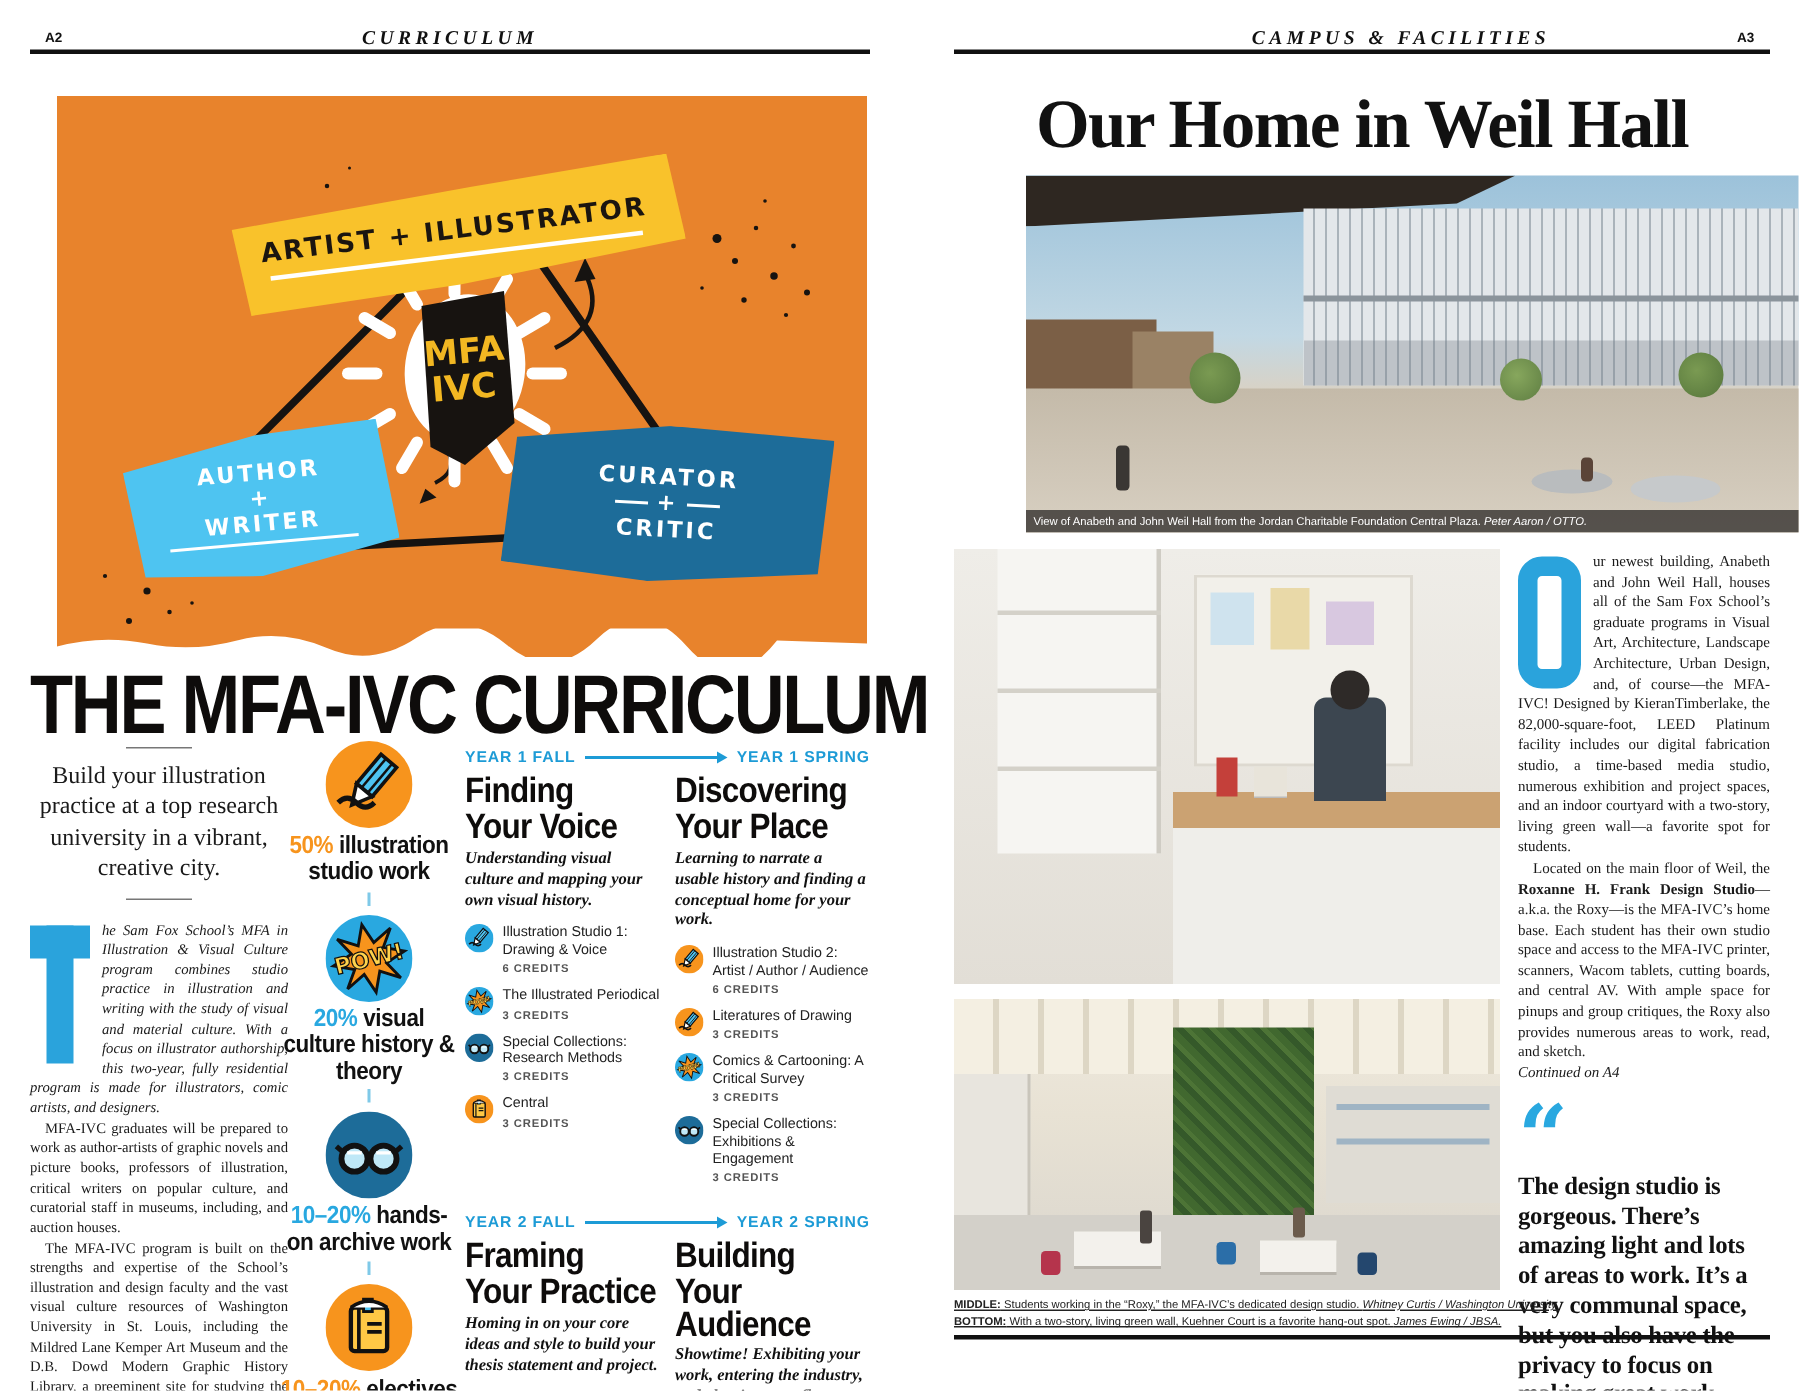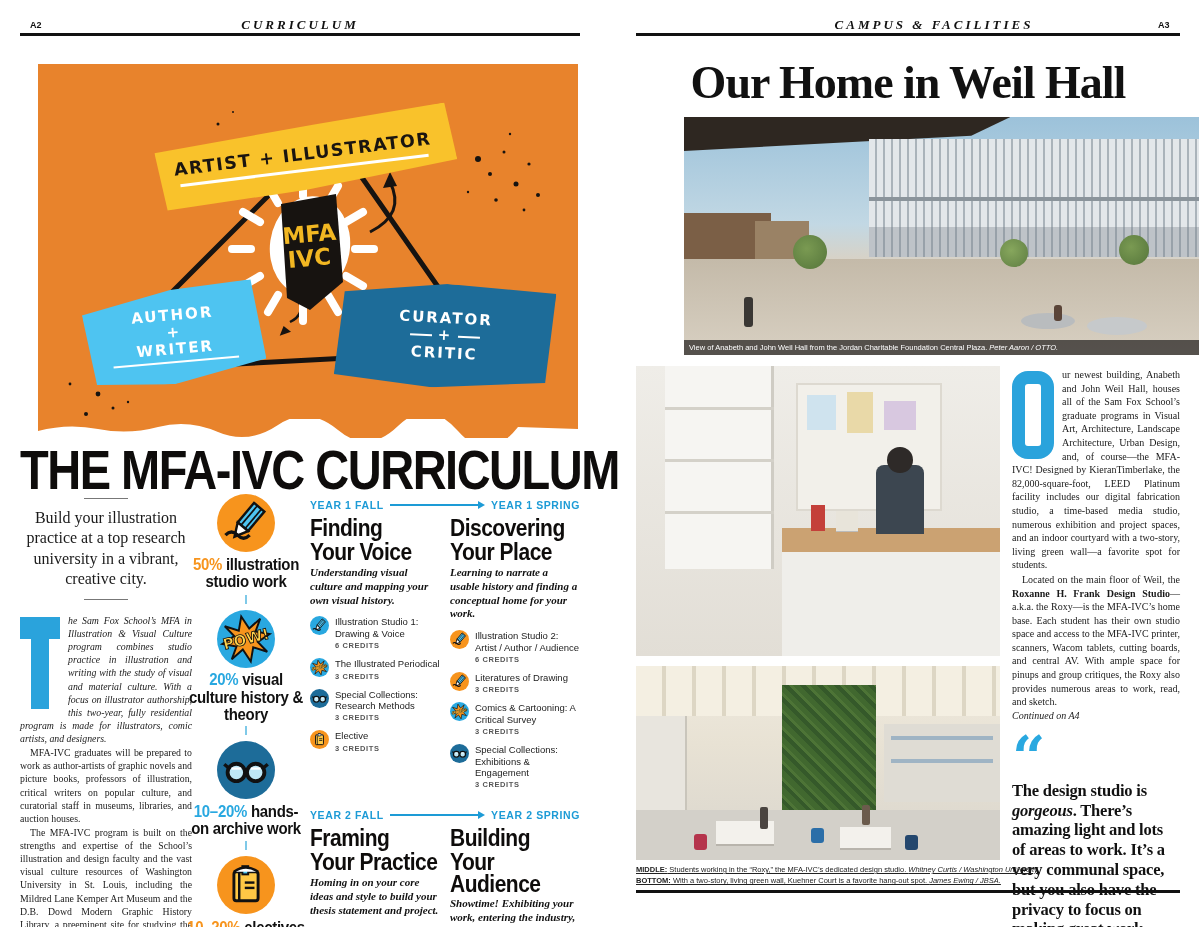--- a/index.html
+++ b/index.html
@@ -83,21 +83,21 @@
     font:7.5px "Liberation Sans",sans-serif;padding:3px 5px;}
   .capbar i{font-style:italic;}
   .rcol{left:1012px;top:368px;width:168px;}
   .rbody{font:10px "Liberation Serif",serif;color:#1a1a1a;text-align:justify;line-height:1.36;}
   .rbody p{margin:0;}
   .rbody p + p{text-indent:10px;margin-top:1px;}
   .dropO{float:left;width:42px;height:88px;margin:3px 8px 2px 0;border:13px solid #2AA3DC;border-radius:16px;box-sizing:border-box;}
   .contin{font:italic 10px "Liberation Serif",serif;color:#1a1a1a;margin-top:1px;}
   .qmark{font:700 58px "DejaVu Serif",serif;color:#29A8E0;line-height:0.4;margin-top:26px;height:30px;}
   .quote{font:700 16.5px "Liberation Serif",serif;color:#111;line-height:1.2;letter-spacing:-0.2px;margin-top:4px;}
-  .quote .gi{font-style:italic;margin-top:33px;}
+  .quote .gi{margin-top:33px;}
   .botcaps{left:636px;top:864px;width:544px;font:7.5px "Liberation Sans",sans-serif;color:#222;line-height:1.5;text-decoration:underline;}
   .botcaps b{font-weight:700;}
   .botcaps i{font-style:italic;}
   .botrule{left:636px;top:890px;width:544px;height:3px;background:#111;}
 
   svg text{font-family:"DejaVu Sans",sans-serif;}
 </style>
 </head>
 <body>
 
@@ -200,21 +200,21 @@
 
   <div class="abs introcol">
     <div class="introrule"></div>
     <div class="introtext">Build your illustration practice at a top research university in a vibrant, creative city.</div>
     <div class="introrule"></div>
     <div class="bodytext">
       <p class="first"><span class="dropT">
             <span class="bar"></span>
             <span class="stem"></span>
           </span><span>he Sam Fox School’s MFA in Illustration &amp; Visual Culture program combines studio practice in illustration and writing with the study of visual and material culture. With a focus on illustrator authorship, this two-year, fully residential program is made for illustrators, comic artists, and designers.</span></p>
-      <p>MFA-IVC graduates will be prepared to work as author-artists of graphic novels and picture books, professors of illustration, critical writers on popular culture, and curatorial staff in museums, libraries, and auction houses.</p>
+      <p>MFA-IVC graduates will be prepared to work as author-artists of graphic novels and picture books, professors of illustration, critical writers on popular culture, and curatorial staff in museums, including, and auction houses.</p>
       <p><span>The MFA-IVC program is built on the strengths and expertise of the School’s illustration and design faculty and the vast visual culture resources of Washington University in St. Louis, including the Mildred Lane Kemper Art Museum and the D.B. Dowd Modern Graphic History Library, a preeminent site for studying the history and culture of American illustration. </span></p>
     </div>
   </div>
 
   <div class="abs stats">
     <div class="stat">
       <div class="big-icon">
           <svg viewBox="0 0 24 24">
             <circle cx="12" cy="12" r="12" fill="#F7941D"></circle>
 <g transform="rotate(40 12 12)">
@@ -343,21 +343,21 @@
                 <circle cx="12" cy="12" r="12" fill="#F7941D"></circle>
 <rect x="7" y="6.5" width="10" height="12" rx="1" fill="#FFC845" stroke="#111" stroke-width="1.2"></rect>
 <line x1="9.2" y1="6.5" x2="9.2" y2="18.5" stroke="#111" stroke-width="1"></line>
 <line x1="11.5" y1="11" x2="15.5" y2="11" stroke="#111" stroke-width="1"></line>
 <line x1="11.5" y1="13.2" x2="15.5" y2="13.2" stroke="#111" stroke-width="1"></line>
 <rect x="10.5" y="4.2" width="2.4" height="3.4" fill="#4EC4F1" stroke="#111" stroke-width="0.8"></rect>
 <path d="M7 6.5 q5 -3.5 10 0" fill="#fff" stroke="#111" stroke-width="1"></path>
               </svg>
             </div>
             <div>
-              <div class="cname">Elective</div>
+              <div class="cname">Central</div>
               <div class="ccred">3 CREDITS</div>
             </div>
           </div>
       </div>
       <div>
         <div class="nb-title">Discovering
 Your Place</div>
         <div class="nb-desc">Learning to narrate a usable history and finding a conceptual home for your work.</div>
         <div class="course">
             <div class="ic">

